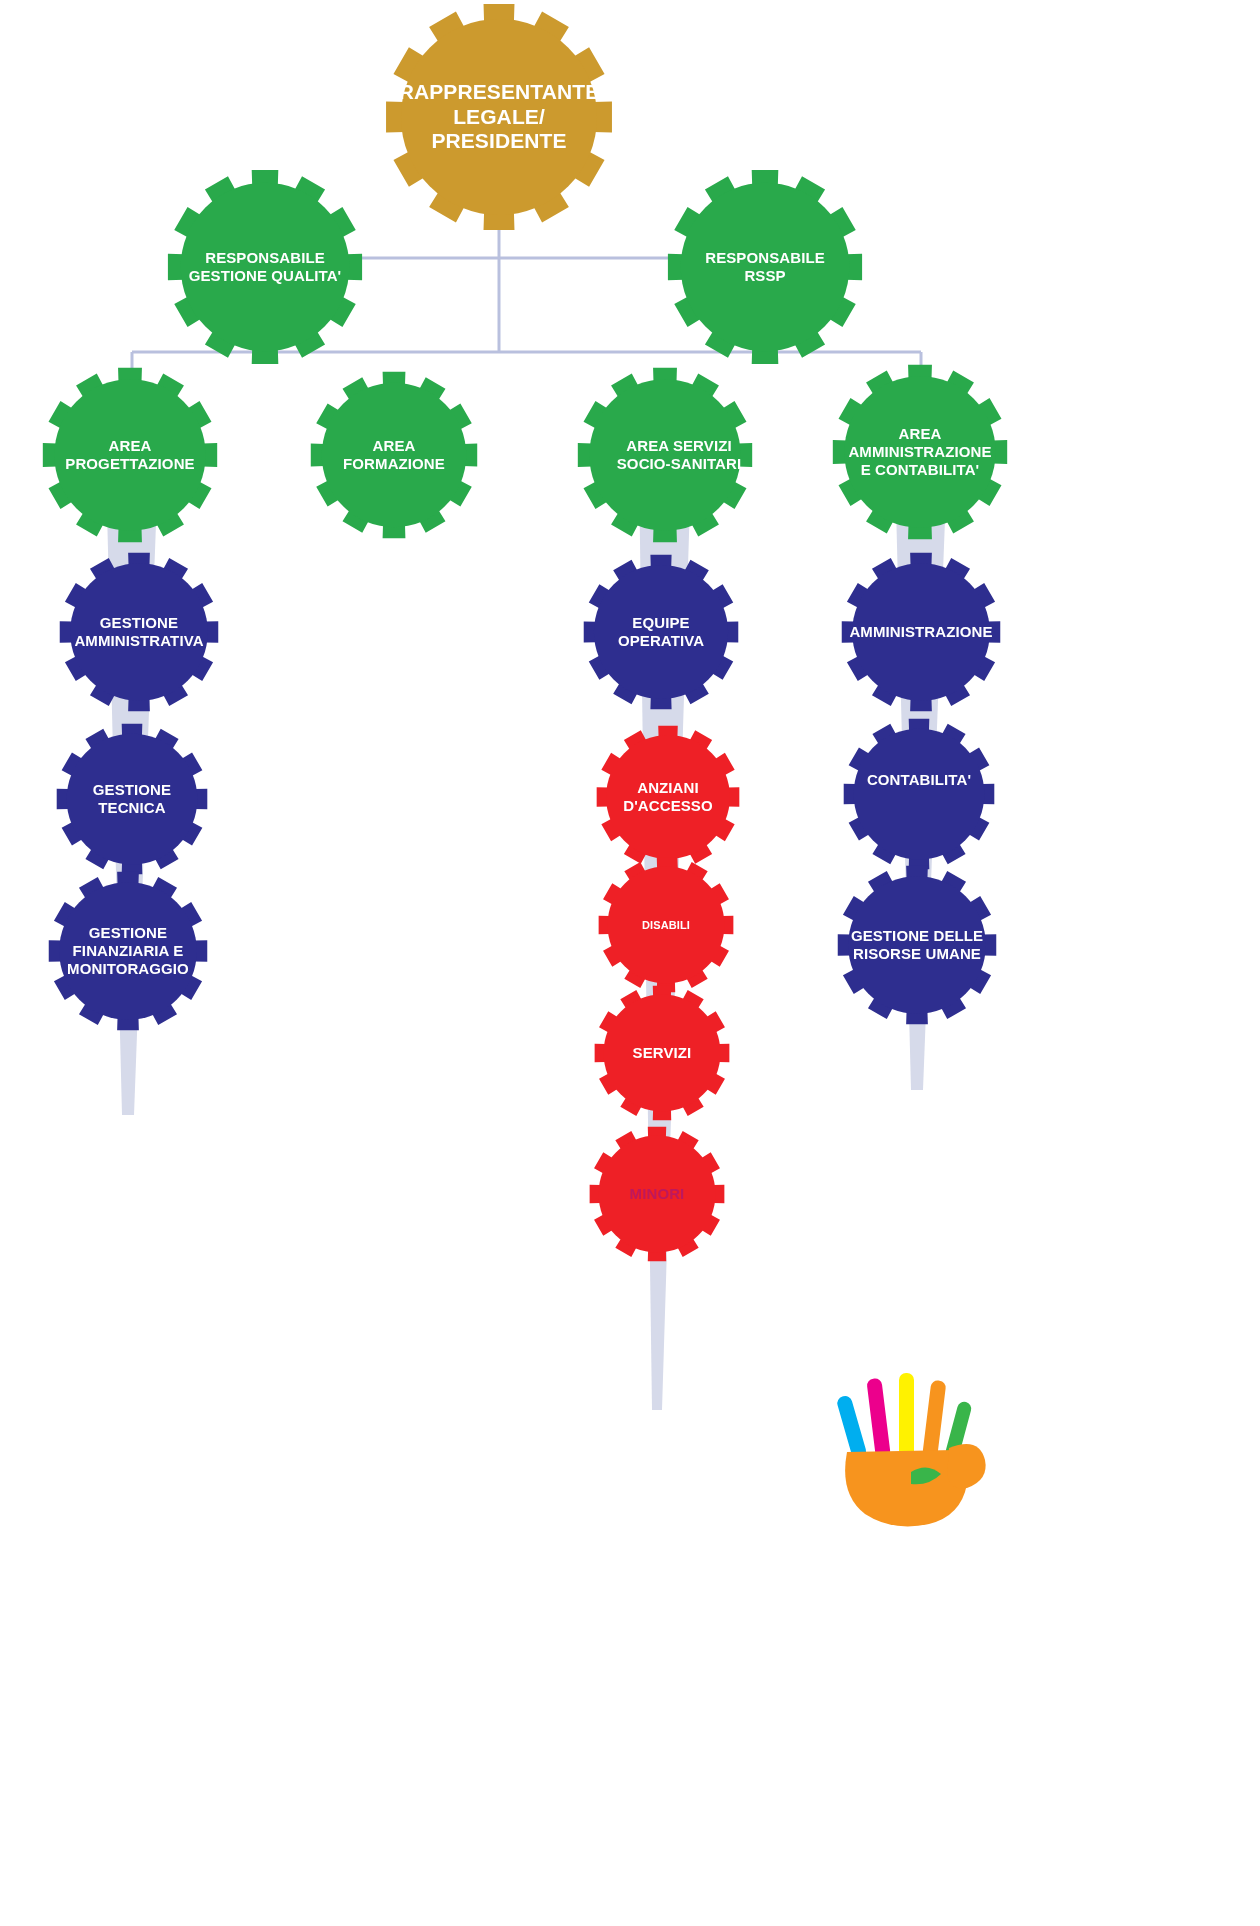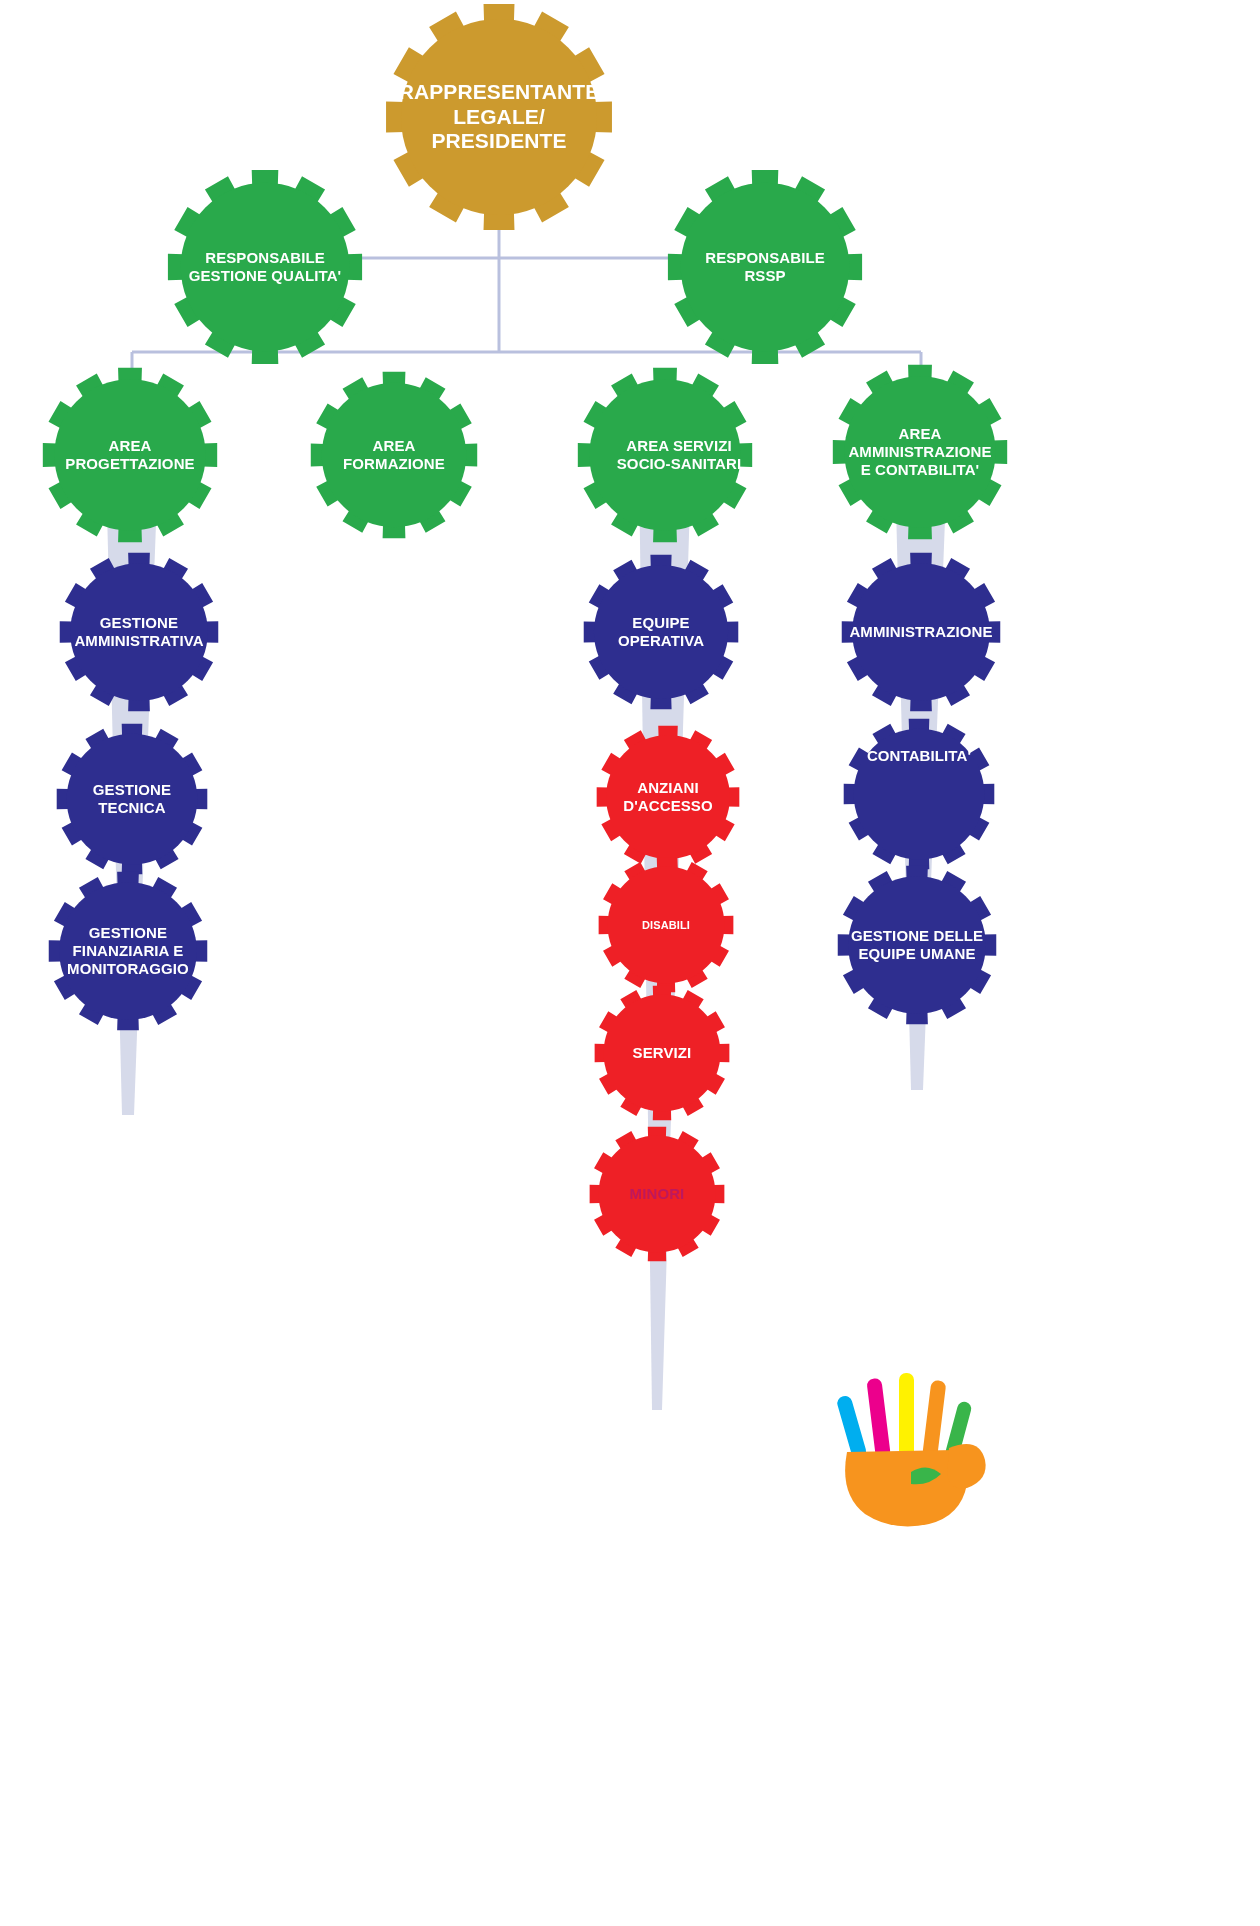--- a/index.html
+++ b/index.html
@@ -148,26 +148,26 @@
       </div>
       <div class="node-label" style="left: 577px; top: 985px; width: 170px; height: 136px; font-size: 15px; color: rgb(255, 255, 255);">
         <span style="white-space: pre-line;">SERVIZI</span>
       </div>
       <div class="node-label" style="left: 572px; top: 1126px; width: 170px; height: 136px; font-size: 15px; color: #be185d;">
         <span style="white-space: pre-line;">MINORI</span>
       </div>
       <div class="node-label" style="left: 821px; top: 552px; width: 200px; height: 160px; font-size: 15px; color: rgb(255, 255, 255);">
         <span style="white-space: pre-line;">AMMINISTRAZIONE</span>
       </div>
-      <div class="node-label" style="left: 824px; top: 680px; width: 190px; height: 152px; font-size: 15px; color: rgb(255, 255, 255);">
+      <div class="node-label" style="left: 824px; top: 704px; width: 190px; height: 152px; font-size: 15px; color: rgb(255, 255, 255);">
         <span style="white-space: pre-line;">CONTABILITA'</span>
       </div>
       <div class="node-label" style="left: 817px; top: 865px; width: 200px; height: 160px; font-size: 15px; color: rgb(255, 255, 255);">
         <span style="white-space: pre-line;">GESTIONE DELLE
-EQUIPE UMANE</span>
+RISORSE UMANE</span>
       </div>
     </div>
   <div id="hits-layer">
       <div class="node-hit" title="RAPPRESENTANTE LEGALE/ PRESIDENTE" style="left: 385px; top: 3px; width: 228px; height: 228px;"></div>
       <div class="node-hit" title="RESPONSABILE GESTIONE QUALITA'" style="left: 167px; top: 169px; width: 196px; height: 196px;"></div>
       <div class="node-hit" title="RESPONSABILE RSSP" style="left: 667px; top: 169px; width: 196px; height: 196px;"></div>
       <div class="node-hit" title="AREA PROGETTAZIONE" style="left: 42px; top: 367px; width: 176px; height: 176px;"></div>
       <div class="node-hit" title="AREA FORMAZIONE" style="left: 310px; top: 371px; width: 168px; height: 168px;"></div>
       <div class="node-hit" title="AREA SERVIZI SOCIO-SANITARI" style="left: 577px; top: 367px; width: 176px; height: 176px;"></div>
       <div class="node-hit" title="AREA AMMINISTRAZIONE E CONTABILITA'" style="left: 832px; top: 364px; width: 176px; height: 176px;"></div>

